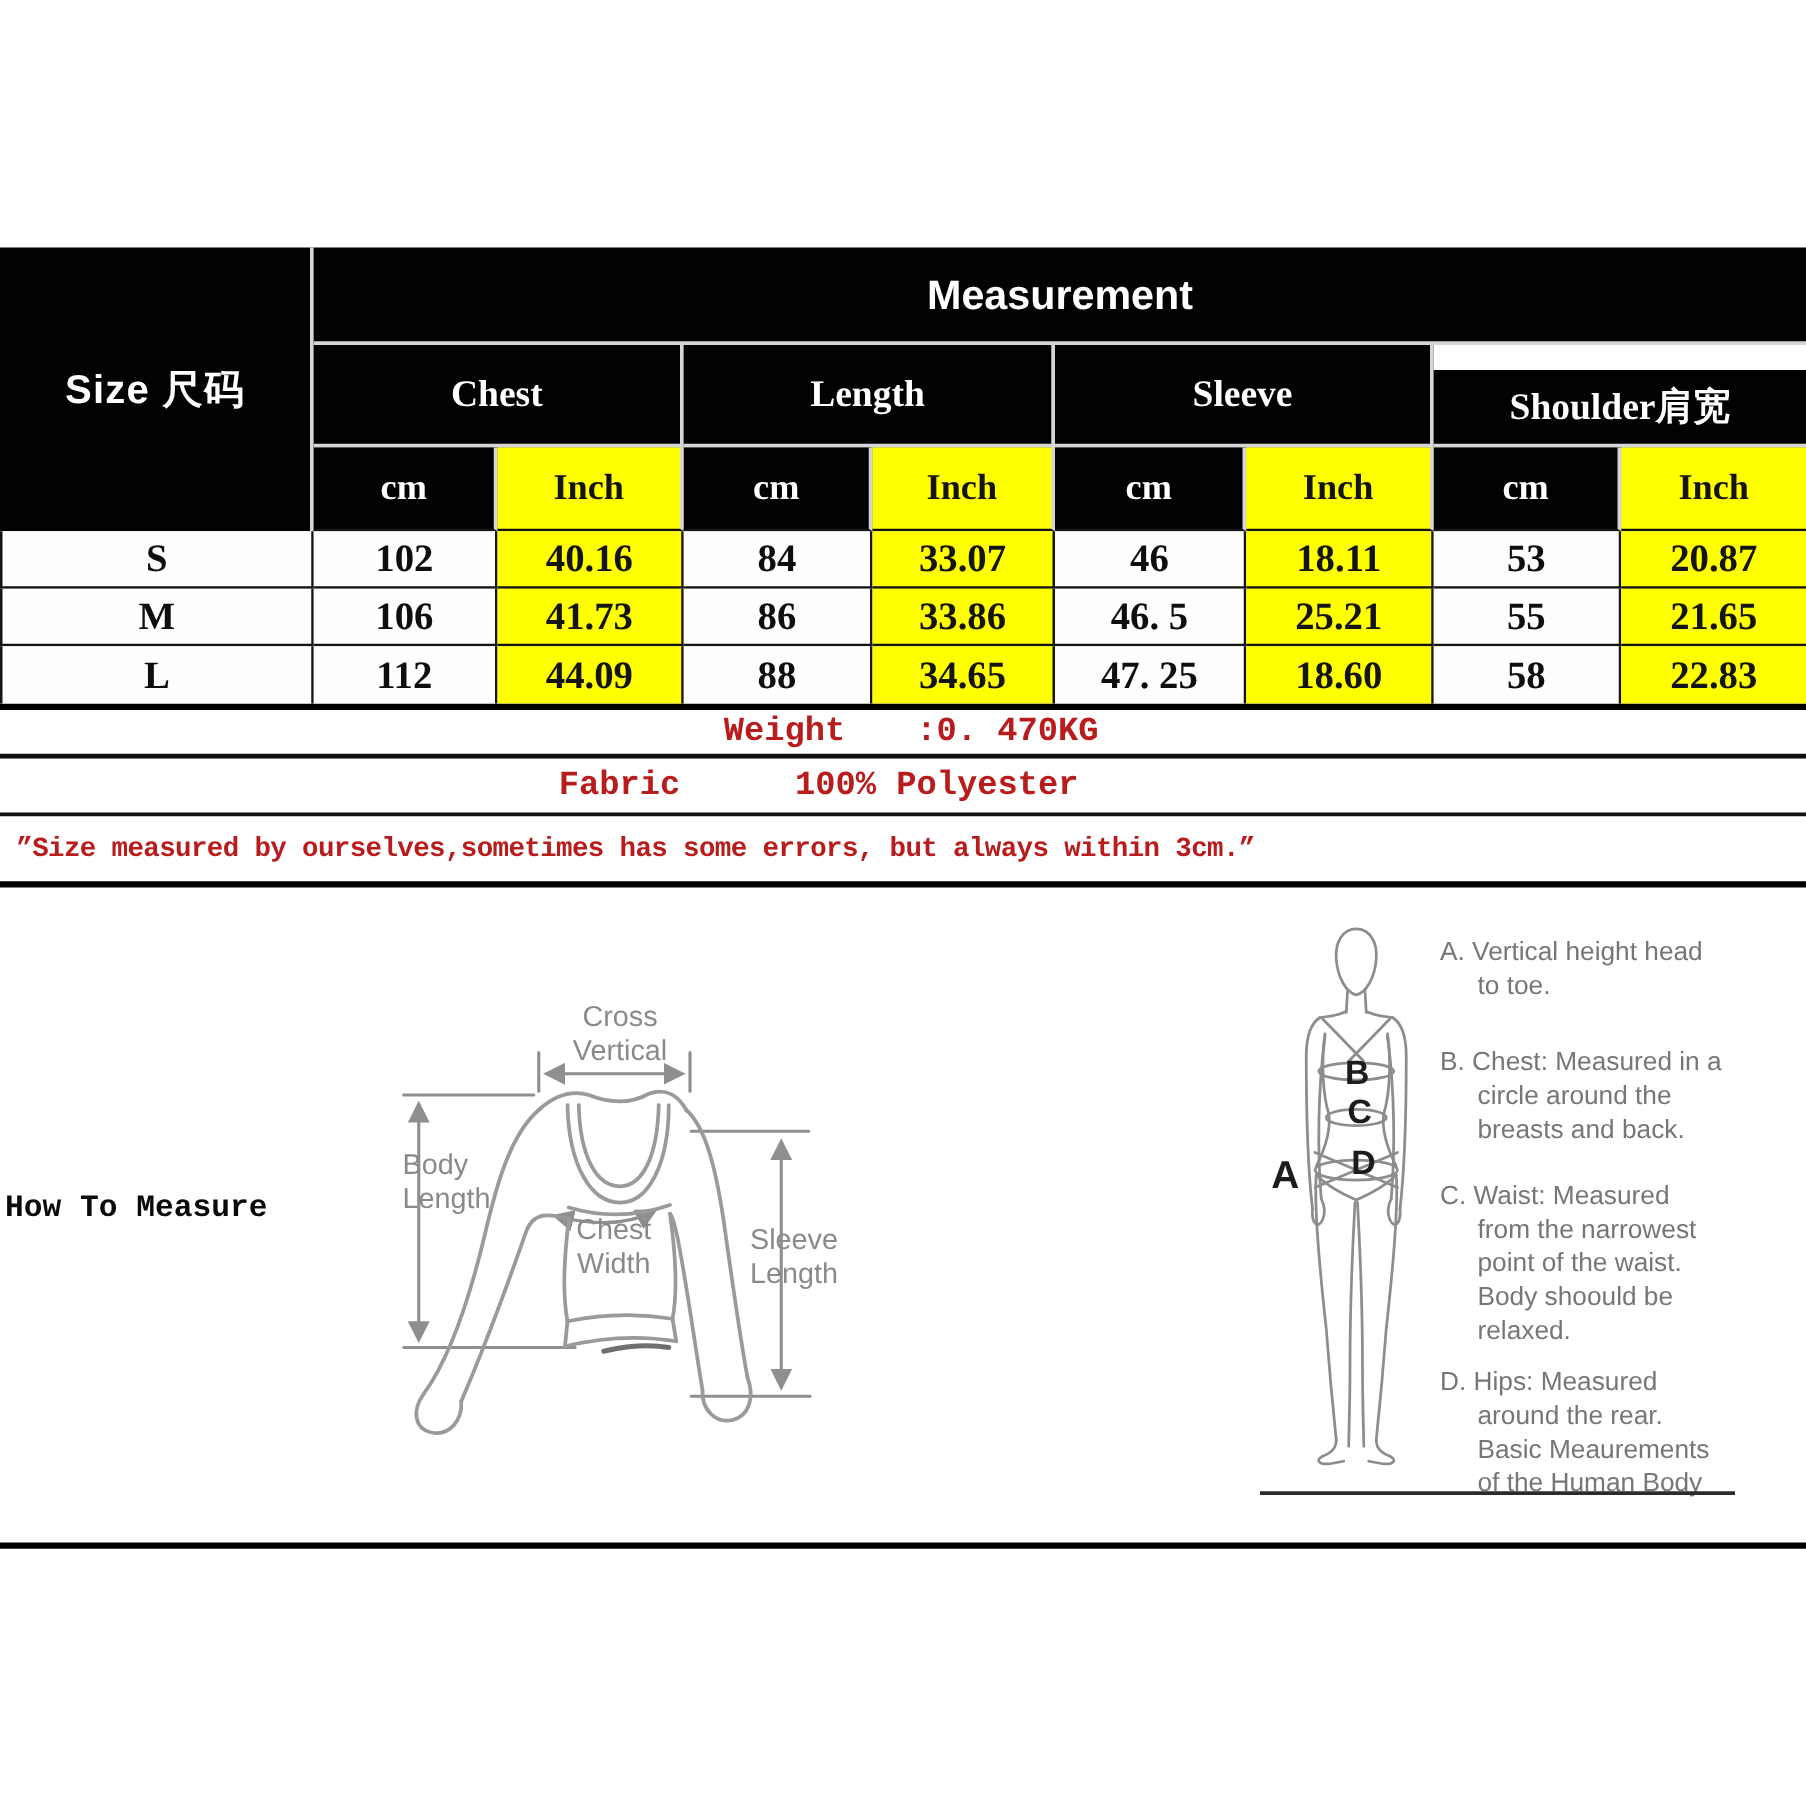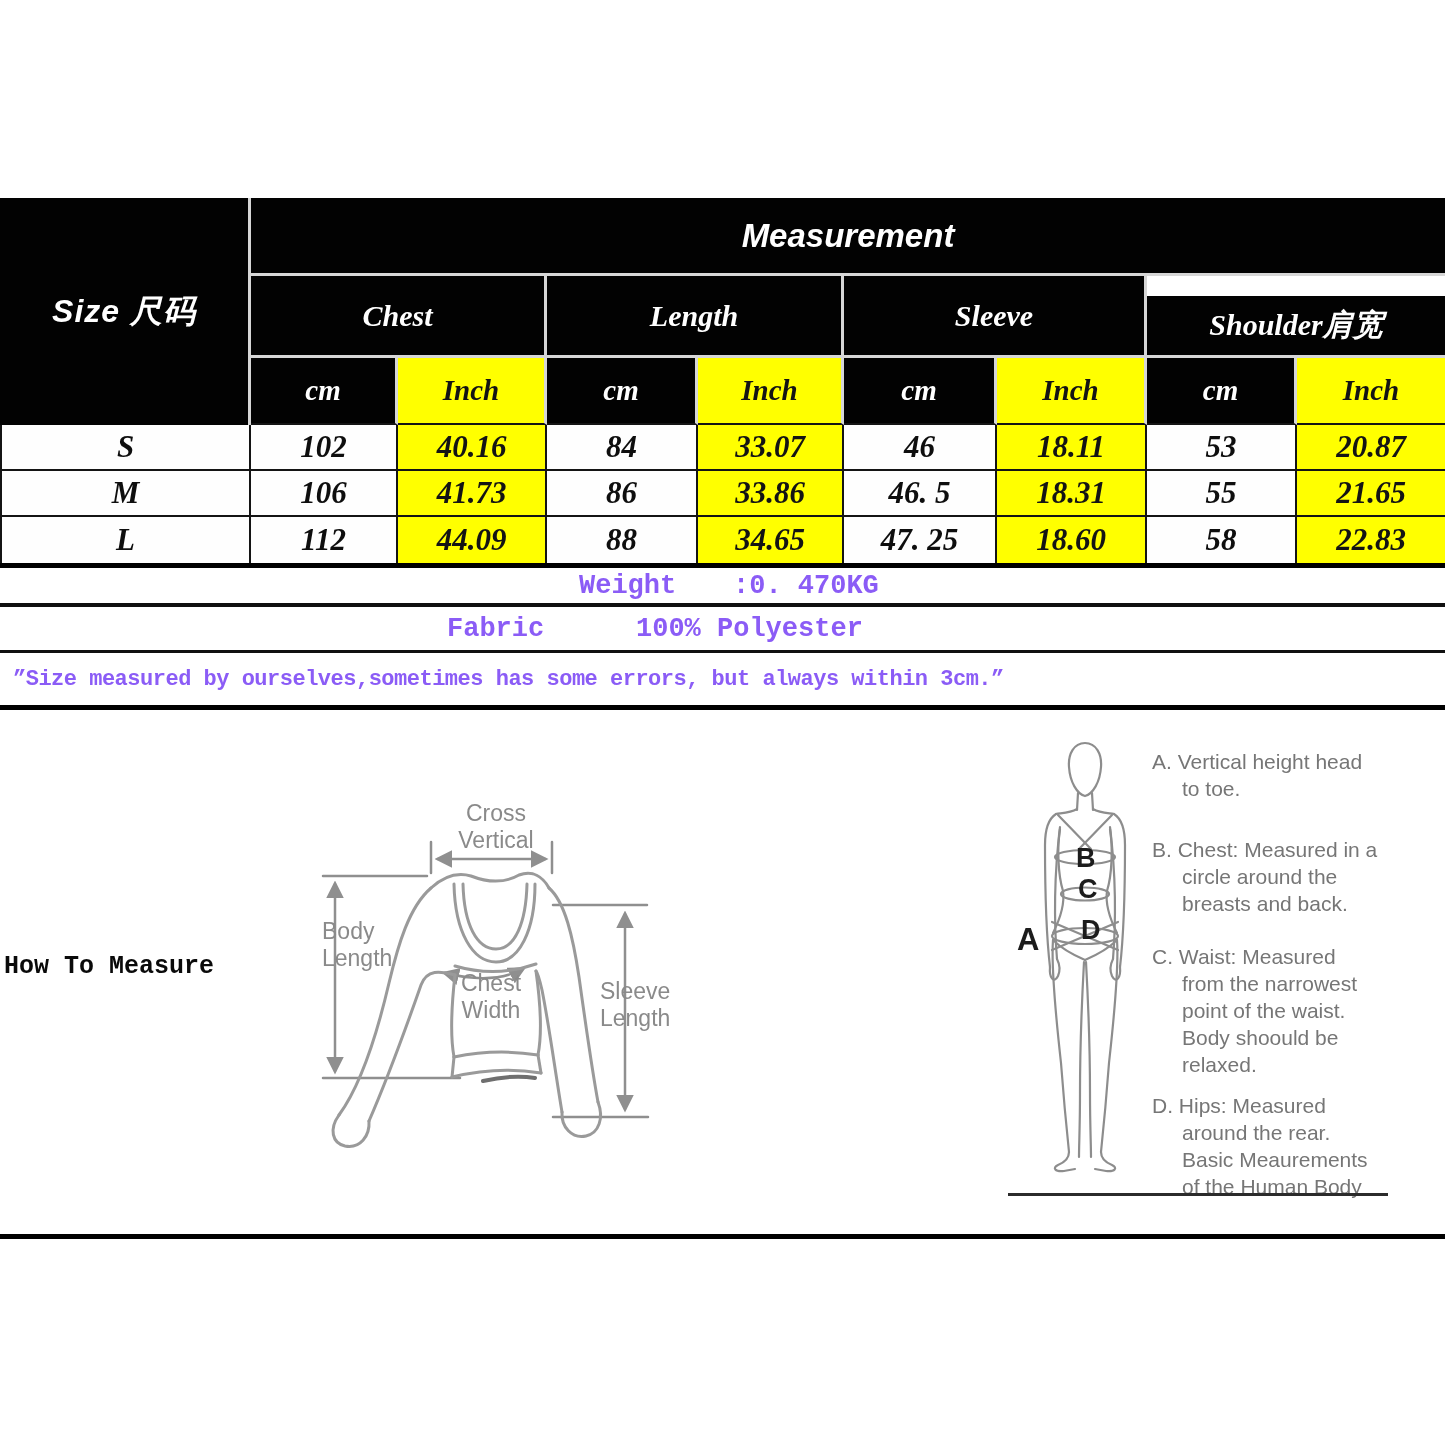--- a/index.html
+++ b/index.html
@@ -3,21 +3,21 @@
 <meta charset="utf-8">
 <style>
   html,body{margin:0;padding:0;background:#ffffff;}
   .canvas{position:relative;width:1445px;height:1445px;background:#ffffff;overflow:hidden;
           font-family:"Liberation Sans",sans-serif;}
 
   
   .size-table{position:absolute;left:0;top:198px;width:1445px;display:grid;
     grid-template-columns:251px 147px 149px 151px 146px 153px 150px 150px 148px;
     grid-template-rows:78px 82px 67px 46px 46px 46px 44px 46px 57px;}
-  .cell{display:flex;align-items:center;justify-content:center;box-sizing:border-box;font-style:italic;}
+  .cell{display:flex;align-items:center;justify-content:center;box-sizing:border-box;}
   .dark{background:#020202;color:#ffffff;}
   .yellow{background:#ffff00;color:#141414;}
   .white{background:#fefefe;color:#0e0e0e;}
 
   .h-size{grid-area:1/1/4/2;border-right:3px solid #d6d6d6;
           font-weight:bold;font-size:32px;letter-spacing:1px;}
   .h-meas{grid-area:1/2/2/10;border-bottom:3px solid #d6d6d6;
           font-weight:bold;font-size:33px;}
   .h-group{font-family:"Liberation Serif",serif;font-weight:bold;font-size:30px;
            border-bottom:3px solid #d6d6d6;border-right:3px solid #d6d6d6;}
@@ -31,21 +31,21 @@
           border-right:2px solid #141414;border-bottom:2px solid #141414;}
   .d-cell.rowL{border-bottom:none;}
   .d-cell.first{border-left:2px solid #141414;}
   .d-cell.lastcol{border-right:none;}
 
   .w-row{grid-area:7/1/8/10;position:relative;background:#fff;
          border-top:5px solid #000;border-bottom:4px solid #101010;}
   .f-row{grid-area:8/1/9/10;position:relative;background:#fff;border-bottom:3px solid #101010;}
   .n-row{grid-area:9/1/10/10;background:#fff;border-bottom:5px solid #000;
          display:flex;align-items:center;}
-  .mono{font-family:"Liberation Mono","DejaVu Sans Mono",monospace;font-weight:bold;color:#8b5cf6;}
+  .mono{font-family:"Liberation Mono","DejaVu Sans Mono",monospace;font-weight:bold;color:#b91c1c;}
   .w-label{position:absolute;left:579px;top:50%;transform:translateY(-50%);font-size:27px;}
   .w-value{position:absolute;left:733px;top:50%;transform:translateY(-50%);font-size:27px;}
   .f-label{position:absolute;left:447px;top:50%;transform:translateY(-50%);font-size:27px;}
   .f-value{position:absolute;left:636px;top:50%;transform:translateY(-50%);font-size:27px;}
   .note-text{font-size:22px;padding-left:13px;letter-spacing:-0.5px;}
 
   
   .htm-title{position:absolute;left:4px;top:952px;font-size:25px;
              font-family:"Liberation Mono","DejaVu Sans Mono",monospace;font-weight:bold;color:#0a0a0a;text-align:center;}
   .diagram-label{position:absolute;color:#8a8a8a;font-size:23px;line-height:27px;
@@ -104,21 +104,21 @@
     <div class="cell yellow d-cell">18.11</div>
     <div class="cell white d-cell">53</div>
     <div class="cell yellow d-cell lastcol">20.87</div>
 
     <div class="cell white d-cell first">M</div>
     <div class="cell white d-cell">106</div>
     <div class="cell yellow d-cell">41.73</div>
     <div class="cell white d-cell">86</div>
     <div class="cell yellow d-cell">33.86</div>
     <div class="cell white d-cell">46. 5</div>
-    <div class="cell yellow d-cell">18.31</div>
+    <div class="cell yellow d-cell">25.21</div>
     <div class="cell white d-cell">55</div>
     <div class="cell yellow d-cell lastcol">21.65</div>
 
     <div class="cell white d-cell rowL first">L</div>
     <div class="cell white d-cell rowL">112</div>
     <div class="cell yellow d-cell rowL">44.09</div>
     <div class="cell white d-cell rowL">88</div>
     <div class="cell yellow d-cell rowL">34.65</div>
     <div class="cell white d-cell rowL">47. 25</div>
     <div class="cell yellow d-cell rowL">18.60</div>

